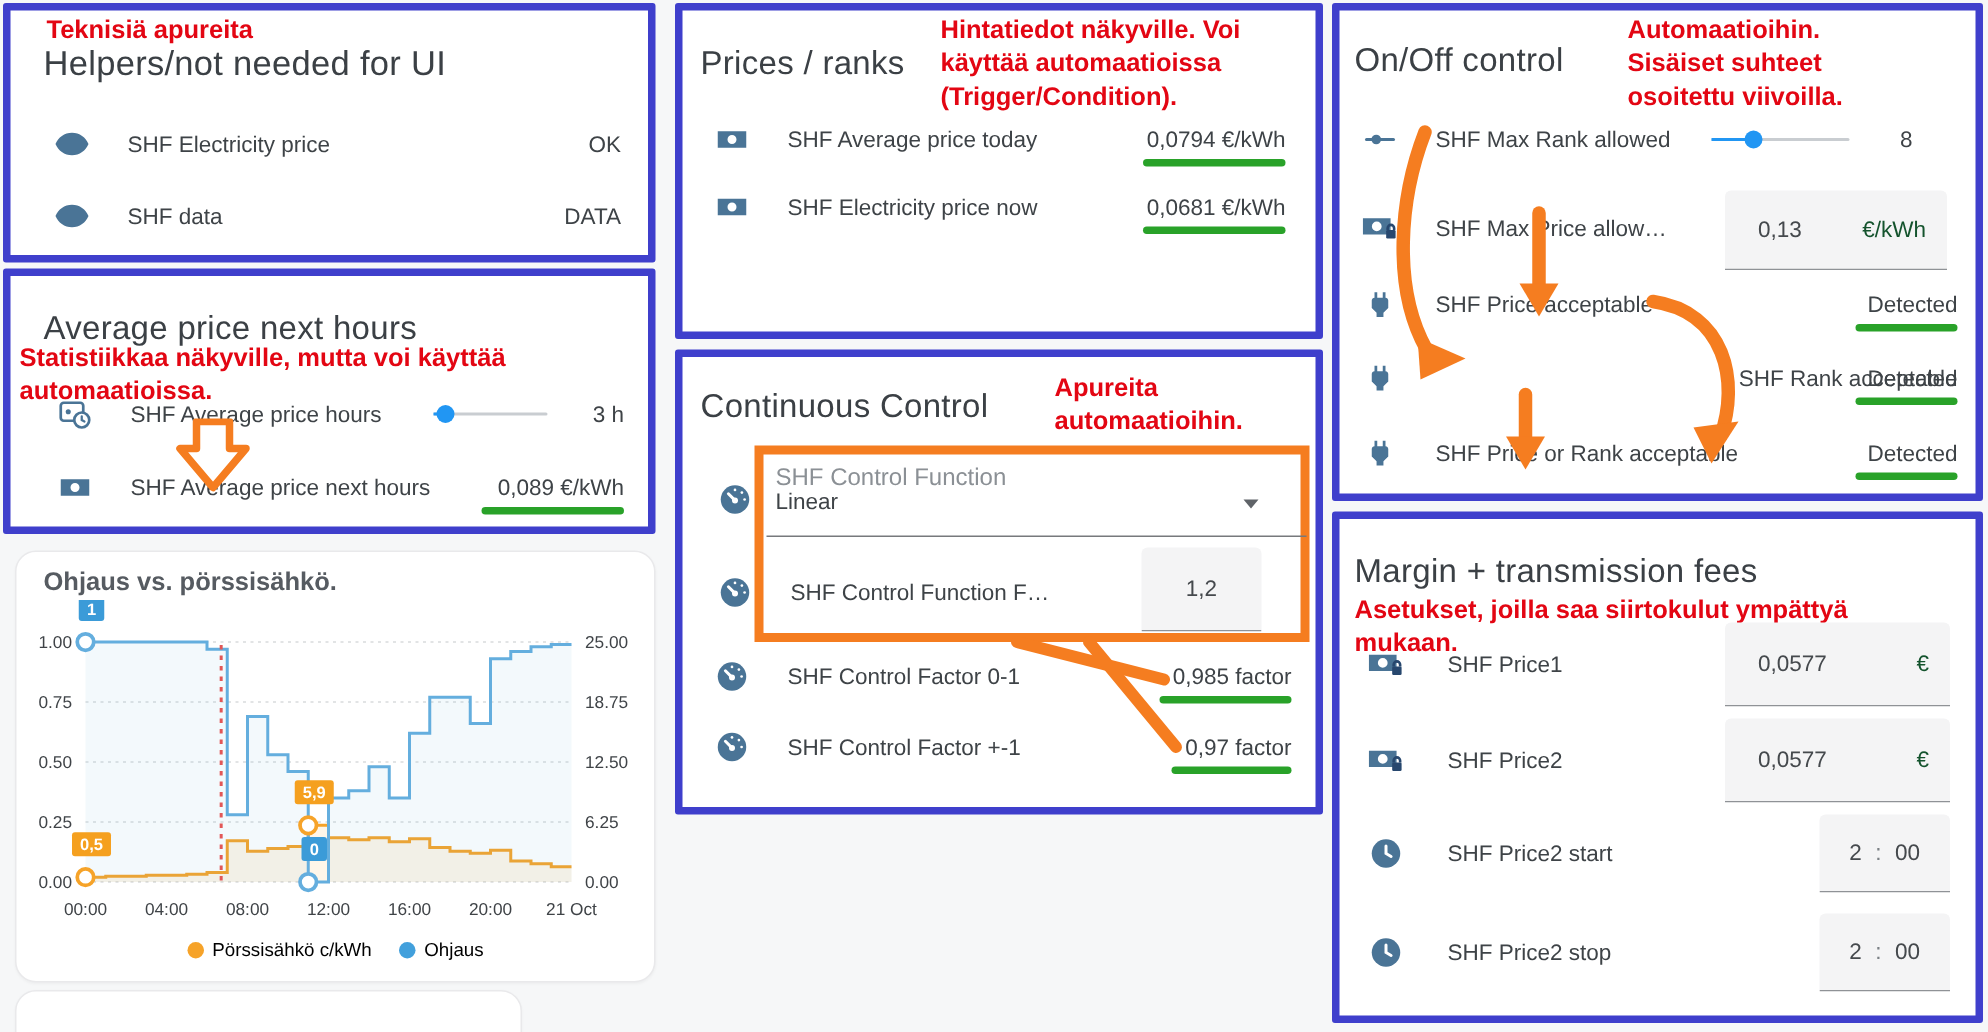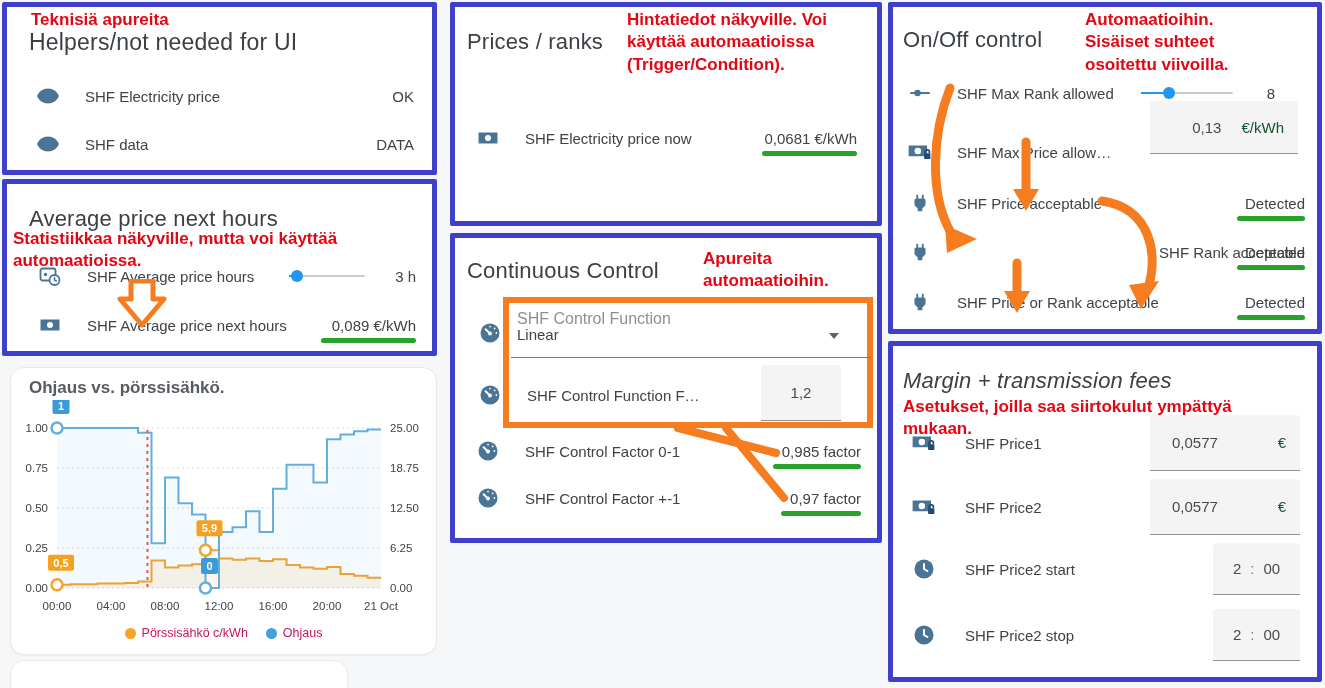--- a/index.html
+++ b/index.html
@@ -30,21 +30,21 @@
   .tinput{position:absolute;background:#f4f4f5;border-bottom:1px solid #8f9296;border-radius:4px 4px 0 0;
     display:flex;align-items:center;justify-content:center;gap:9px;box-sizing:border-box;font-size:15px;color:#45494d;}
   .selwrap{position:absolute;}
   .sel-label{position:absolute;font-size:16px;color:#8b9095;}
   .sel-value{position:absolute;font-size:15px;color:#3e4347;}
   .caret{position:absolute;width:0;height:0;border-left:5px solid transparent;border-right:5px solid transparent;border-top:6px solid #5f6368;}
   .sel-uline{position:absolute;height:1px;background:#77797c;}
   .overlay{position:absolute;left:0;top:0;pointer-events:none;}
   .tick{font-size:11.5px;fill:#3f4347;}
   .badge-t{font-size:11px;font-weight:bold;fill:#ffffff;}
-  .legend{position:absolute;left:0;right:0;display:flex;justify-content:center;gap:18px;font-size:12.5px;color:#be185d;text-align:right;}
+  .legend{position:absolute;left:0;right:0;display:flex;justify-content:center;gap:18px;font-size:12.5px;color:#000000;text-align:right;}
   .legend .li{display:flex;align-items:center;gap:6px;}
   .dot{width:11px;height:11px;border-radius:50%;}
   .chart-title{position:absolute;font-size:17px;font-weight:bold;color:#565b61;}
 </style>
 </head>
 <body>
 
 <div class="abox" style="left:2px;top:2px;width:435px;height:173px;">
   <div class="note" style="left:24px;top:2px;">Teknisiä apureita</div>
   <div class="title" style="left:22px;top:22px;font-size:23px;">Helpers/not needed for UI</div>
@@ -158,20 +158,30 @@
   </div>
 </div>
 
 <div class="card" style="left:10px;top:660px;width:338px;height:40px;border-radius:14px 14px 0 0;"></div>
 
 <div class="abox" style="left:450px;top:2px;width:432px;height:224px;">
   <div class="title" style="left:12px;top:22px;">Prices / ranks</div>
   <div class="note" style="left:172px;top:2px;">Hintatiedot näkyville. Voi
 käyttää automaatioissa
 (Trigger/Condition).</div>
+  <div class="row" style="left:20px;right:20px;top:68px;">
+    <span class="icn">
+      <svg width="24" height="24" viewBox="0 0 24 24">
+          <path fill="#4a7496" fill-rule="evenodd" d="M2.5 6.5h19v11h-19z M12 9a3 3 0 110 6 3 3 0 010-6z"></path>
+        </svg>
+    </span>
+    <span class="lbl">SHF Average price today</span>
+    <span class="val">0,0794 €/kWh</span>
+    <div class="uline u95"></div>
+  </div>
   <div class="row" style="left:20px;right:20px;top:113px;">
     <span class="icn">
       <svg width="24" height="24" viewBox="0 0 24 24">
           <path fill="#4a7496" fill-rule="evenodd" d="M2.5 6.5h19v11h-19z M12 9a3 3 0 110 6 3 3 0 010-6z"></path>
         </svg>
     </span>
     <span class="lbl">SHF Electricity price now</span>
     <span class="val">0,0681 €/kWh</span>
     <div class="uline u95"></div>
   </div>
@@ -279,21 +289,21 @@
   <div class="row" style="left:14px;right:14px;top:127px;">
     <span class="icn">
       <svg width="26" height="26" viewBox="0 0 24 24">
         <path fill="#4a7496" fill-rule="evenodd" d="M1.5 6h17v10h-17z M10 8a3 3 0 110 6 3 3 0 010-6z"></path>
         <path d="M16.7 13.2v-1.1a2 2 0 014 0v1.1" stroke="#27476e" stroke-width="1.6" fill="none"></path>
         <rect x="15.8" y="13.2" width="5.8" height="5.3" rx="0.8" fill="#27476e"></rect>
       </svg>
     </span>
     <span class="lbl">SHF Max Price allow…</span>
   </div>
-  <div class="ninput" style="left:257px;top:94px;width:148px;height:53px;text-align:center;">
+  <div class="ninput" style="left:257px;top:120px;width:148px;height:53px;">
     <span class="nv">0,13</span>
     <span class="sfx">€/kWh</span>
   </div>
 
   <div class="row" style="left:14px;right:12px;top:178px;">
     <span class="icn">
       <svg width="22" height="22" viewBox="0 0 24 24">
           <path fill="#4a7496" d="M16 7V3h-2v4h-4V3H8v4c-1.1 0-2 .9-2 2v5.5L9.5 18v3h5v-3L18 14.5V9c0-1.1-.9-2-2-2z"></path>
         </svg>
     </span>
@@ -328,21 +338,21 @@
     <path d="M133 135 L133 186" stroke="#f57d20" stroke-width="9" stroke-linecap="round" fill="none"></path>
     <path d="M120 182 L146 182 L133 204 Z" fill="#f57d20"></path>
     <path d="M124 256 L124 288" stroke="#f57d20" stroke-width="9" stroke-linecap="round" fill="none"></path>
     <path d="M111 284 L137 284 L124 306 Z" fill="#f57d20"></path>
     <path d="M209 194 C257 201 267 247 254 284" stroke="#f57d20" stroke-width="9" stroke-linecap="round" fill="none"></path>
     <path d="M266 274 L248 302 L236 278 Z" fill="#f57d20"></path>
   </svg>
 </div>
 
 <div class="abox" style="left:888px;top:341px;width:434px;height:341px;">
-  <div class="title" style="left:10px;top:22px;font-style:italic;">Margin + transmission fees</div>
+  <div class="title" style="left:10px;top:22px;">Margin + transmission fees</div>
   <div class="note" style="left:10px;top:50px;">Asetukset, joilla saa siirtokulut ympättyä
 mukaan.</div>
 
   <div class="row" style="left:18px;right:14px;top:79px;">
     <span class="icn">
       <svg width="26" height="26" viewBox="0 0 24 24">
         <path fill="#4a7496" fill-rule="evenodd" d="M1.5 6h17v10h-17z M10 8a3 3 0 110 6 3 3 0 010-6z"></path>
         <path d="M16.7 13.2v-1.1a2 2 0 014 0v1.1" stroke="#27476e" stroke-width="1.6" fill="none"></path>
         <rect x="15.8" y="13.2" width="5.8" height="5.3" rx="0.8" fill="#27476e"></rect>
       </svg>

